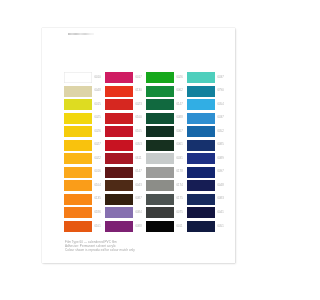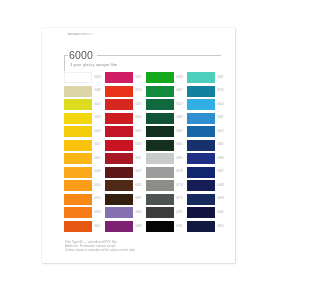--- a/index.html
+++ b/index.html
@@ -133,27 +133,20 @@
     white-space: nowrap;
   }
 </style>
 </head>
 <body>
 
 <div id="sheet">
 
   <div id="regmark"></div>
 
-  <div id="titleblock">
-    <span class="rule-left"></span>
-    <span class="rule-corner"></span>
-    <span class="rule-right"></span>
-    <div id="heading">6000</div>
-    <div id="subheading">3 year glossy opaque film</div>
-  </div>
 
   <div id="grid">
       <div class="cell">
         <div class="swatch has-outline" style="background: rgb(255, 255, 255);"></div>
         <span class="code">6010</span>
       </div>
       <div class="cell">
         <div class="swatch" style="background: rgb(207, 28, 98);"></div>
         <span class="code">6017</span>
       </div>

